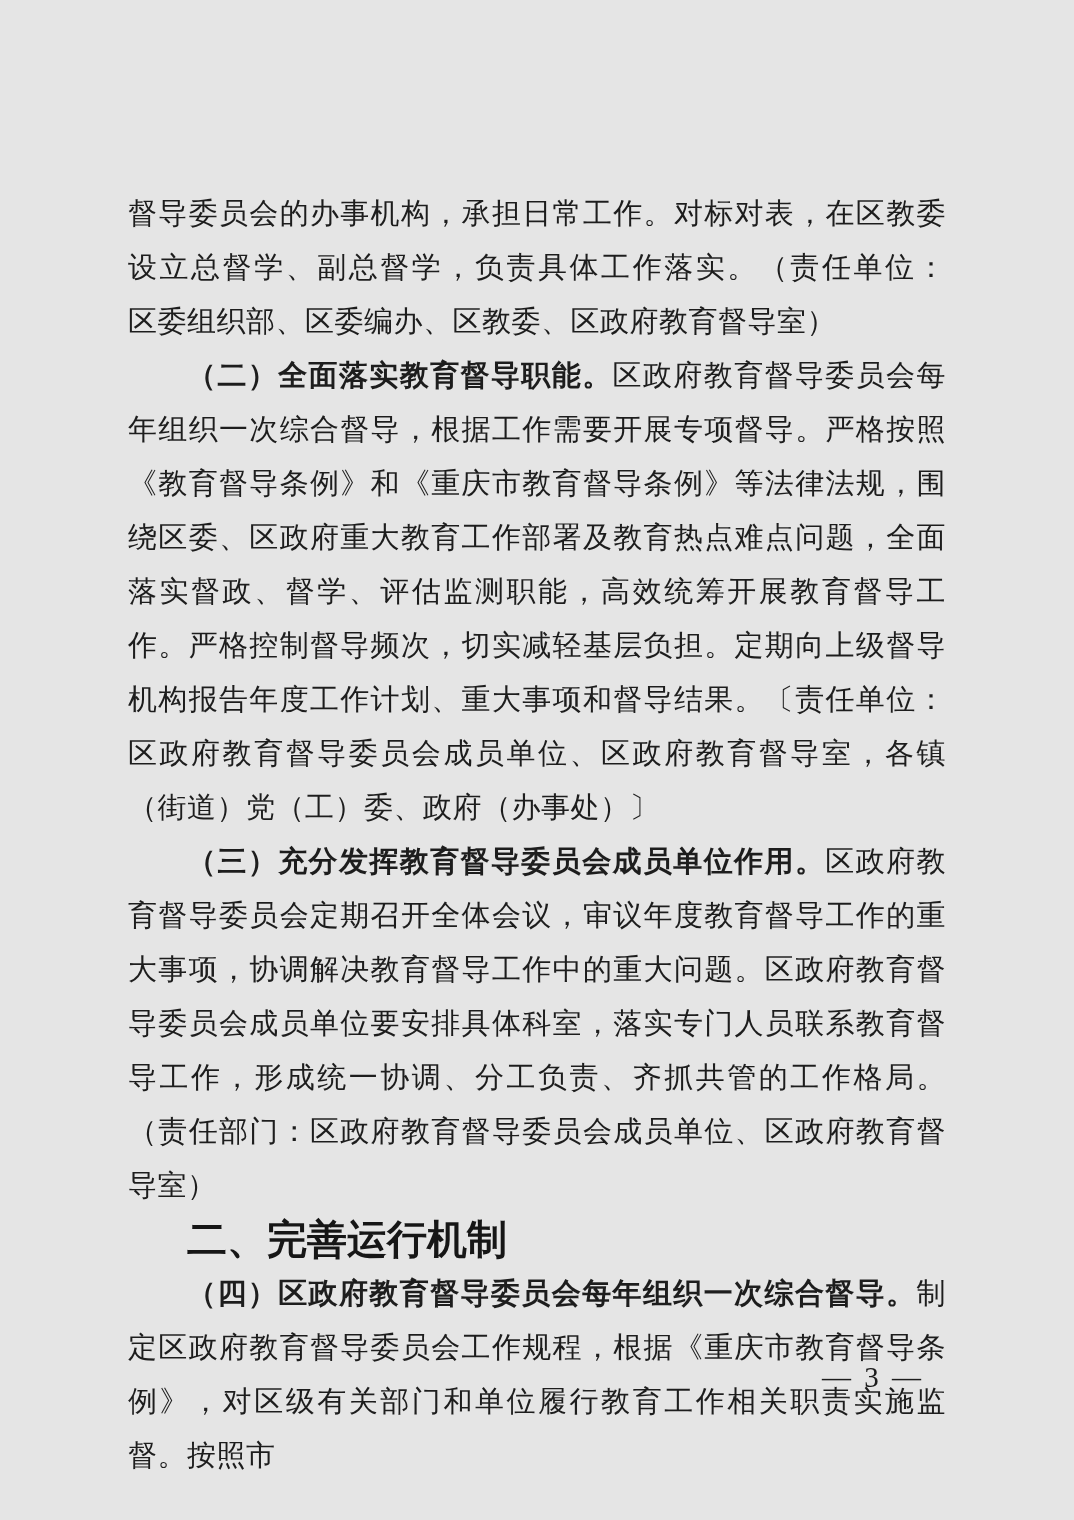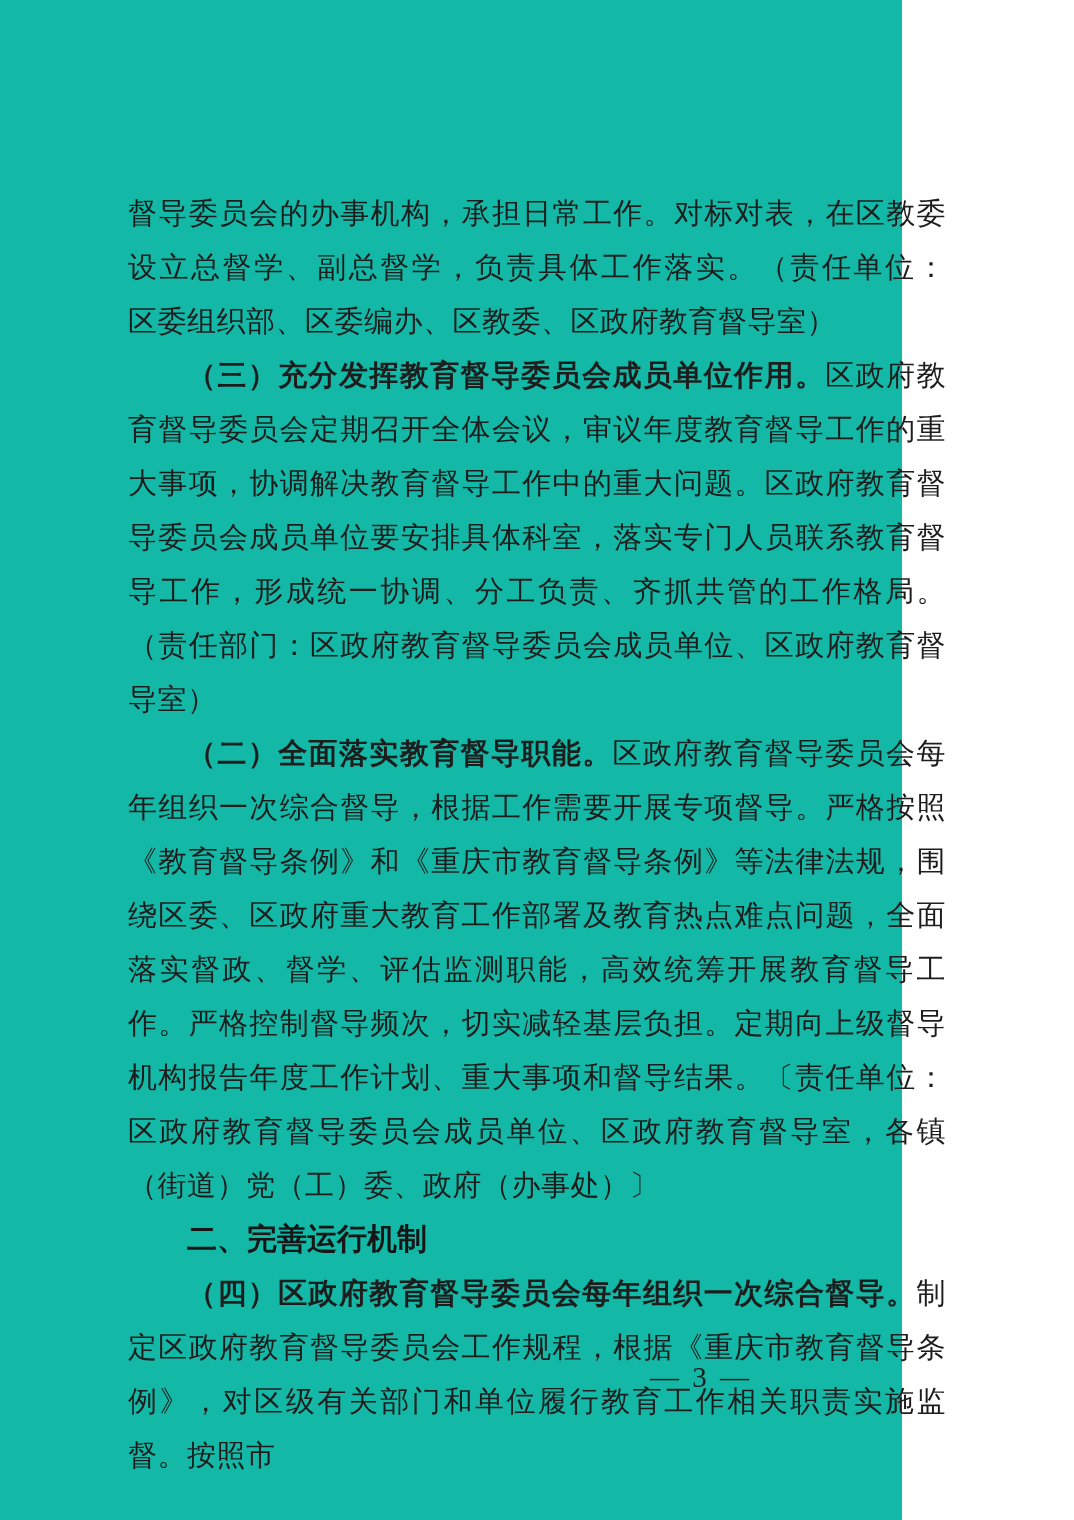--- a/index.html
+++ b/index.html
@@ -8,23 +8,23 @@
   }
   body {
     width: 1074px;
     height: 1520px;
     background: #ffffff;
     font-family: "Liberation Serif", serif;
     overflow: hidden;
   }
   .page {
     position: relative;
-    width: 902px;
+    width: 1074px;
     height: 1520px;
-    background: #14b8a6;
+    background: #e5e5e5;
     color: #1d1d1d;
     box-sizing: border-box;
   }
   .text-block {
     position: absolute;
     top: 186px;
     left: 128px;
     width: 818px;
   }
   p.body-para {
@@ -38,21 +38,21 @@
   p.indent {
     text-indent: 59px;
   }
   .lead {
     font-weight: bold;
   }
   h2.section-heading {
     margin: 0;
     font-family: "Liberation Sans", sans-serif;
     font-weight: bold;
-    font-size: 30px;
+    font-size: 40px;
     line-height: 54px;
     text-indent: 59px;
     text-align: left;
     color: #161616;
   }
   .page-number {
     position: absolute;
     top: 1360px;
     right: 150px;
     font-family: "Liberation Serif", serif;
@@ -65,23 +65,23 @@
 </style>
 </head>
 <body>
 
 <div class="page">
 
   <div class="text-block">
 
     <p class="body-para">督导委员会的办事机构，承担日常工作。对标对表，在区教委设立总督学、副总督学，负责具体工作落实。（责任单位：　区委组织部、区委编办、区教委、区政府教育督导室）</p>
 
+    <p class="body-para indent"><span class="lead">（二）全面落实教育督导职能。</span><span>区政府教育督导委员会每年组织一次综合督导，根据工作需要开展专项督导。严格按照《教育督导条例》和《重庆市教育督导条例》等法律法规，围绕区委、区政府重大教育工作部署及教育热点难点问题，全面落实督政、督学、评估监测职能，高效统筹开展教育督导工作。严格控制督导频次，切实减轻基层负担。定期向上级督导机构报告年度工作计划、重大事项和督导结果。〔责任单位：区政府教育督导委员会成员单位、区政府教育督导室，各镇（街道）党（工）委、政府（办事处）〕</span></p>
+
     <p class="body-para indent"><span class="lead">（三）充分发挥教育督导委员会成员单位作用。</span><span>区政府教育督导委员会定期召开全体会议，审议年度教育督导工作的重大事项，协调解决教育督导工作中的重大问题。区政府教育督导委员会成员单位要安排具体科室，落实专门人员联系教育督导工作，形成统一协调、分工负责、齐抓共管的工作格局。（责任部门：区政府教育督导委员会成员单位、区政府教育督导室）</span></p>
-
-    <p class="body-para indent"><span class="lead">（二）全面落实教育督导职能。</span><span>区政府教育督导委员会每年组织一次综合督导，根据工作需要开展专项督导。严格按照《教育督导条例》和《重庆市教育督导条例》等法律法规，围绕区委、区政府重大教育工作部署及教育热点难点问题，全面落实督政、督学、评估监测职能，高效统筹开展教育督导工作。严格控制督导频次，切实减轻基层负担。定期向上级督导机构报告年度工作计划、重大事项和督导结果。〔责任单位：区政府教育督导委员会成员单位、区政府教育督导室，各镇（街道）党（工）委、政府（办事处）〕</span></p>
 
     <h2 class="section-heading">二、完善运行机制</h2>
 
     <p class="body-para indent"><span class="lead">（四）区政府教育督导委员会每年组织一次综合督导。</span><span>制定区政府教育督导委员会工作规程，根据《重庆市教育督导条例》，对区级有关部门和单位履行教育工作相关职责实施监督。按照市</span></p>
 
   </div>
 
   <div class="page-number">— 3 —</div>
 
 </div>

